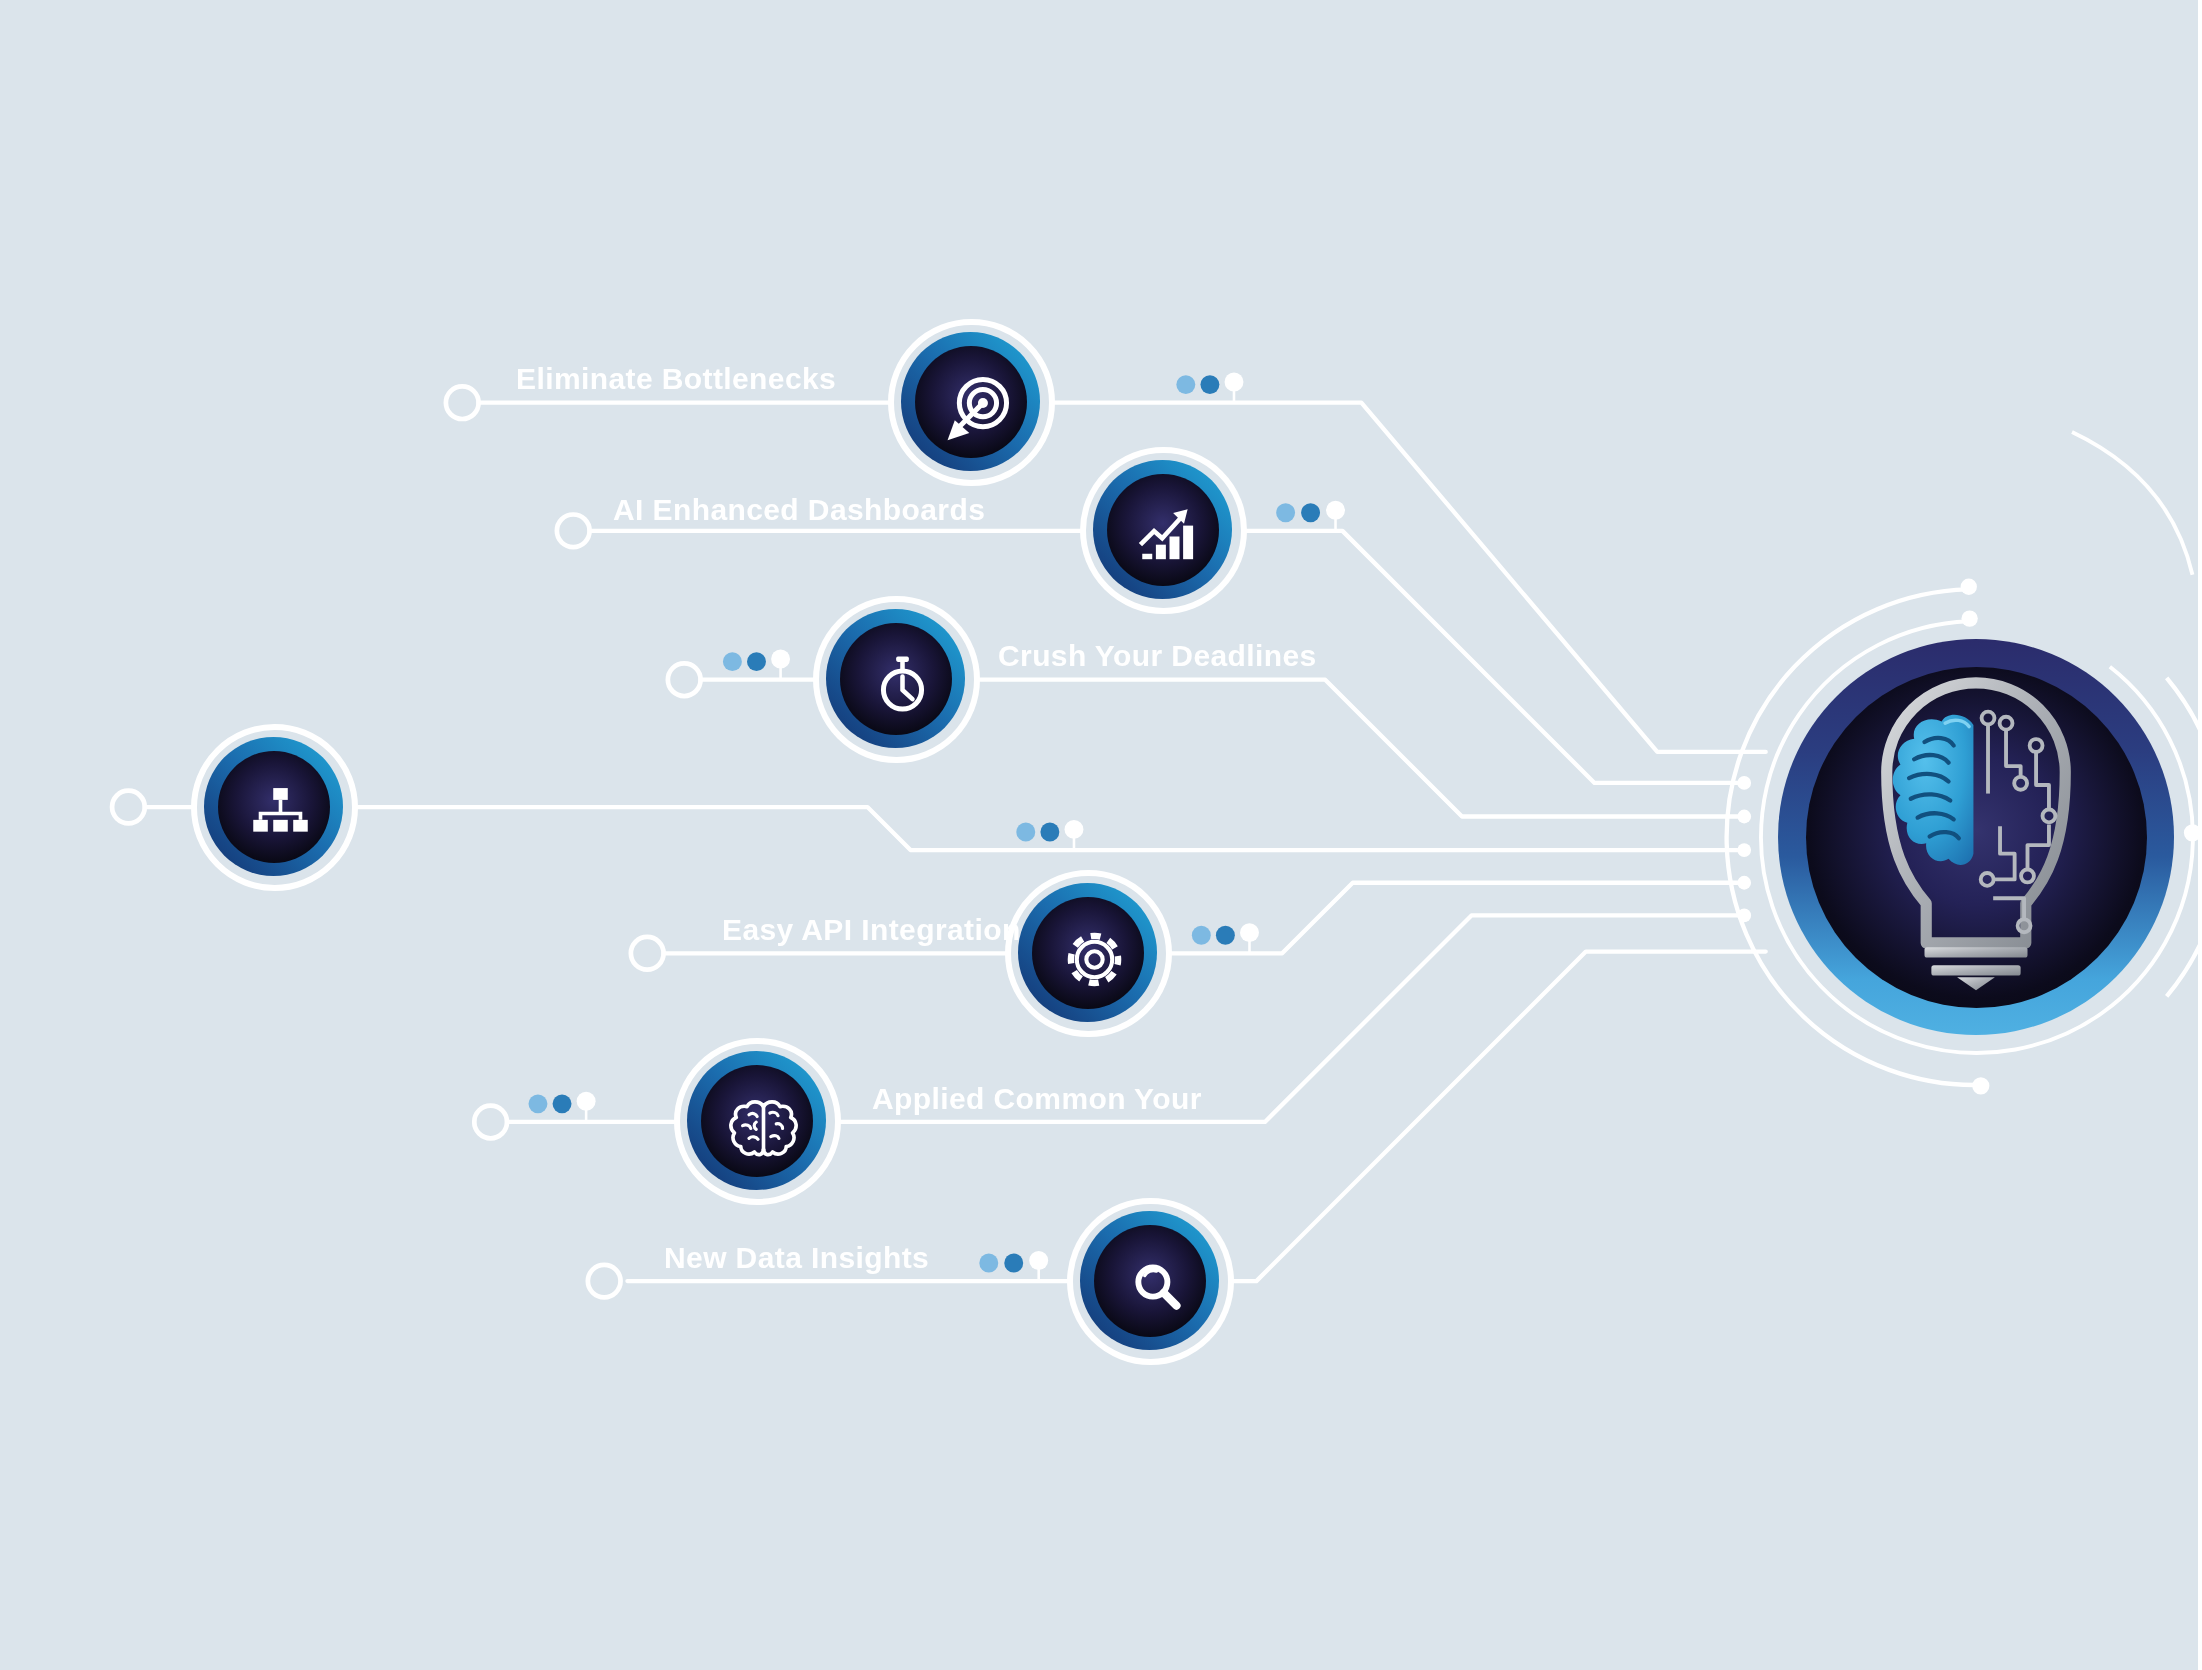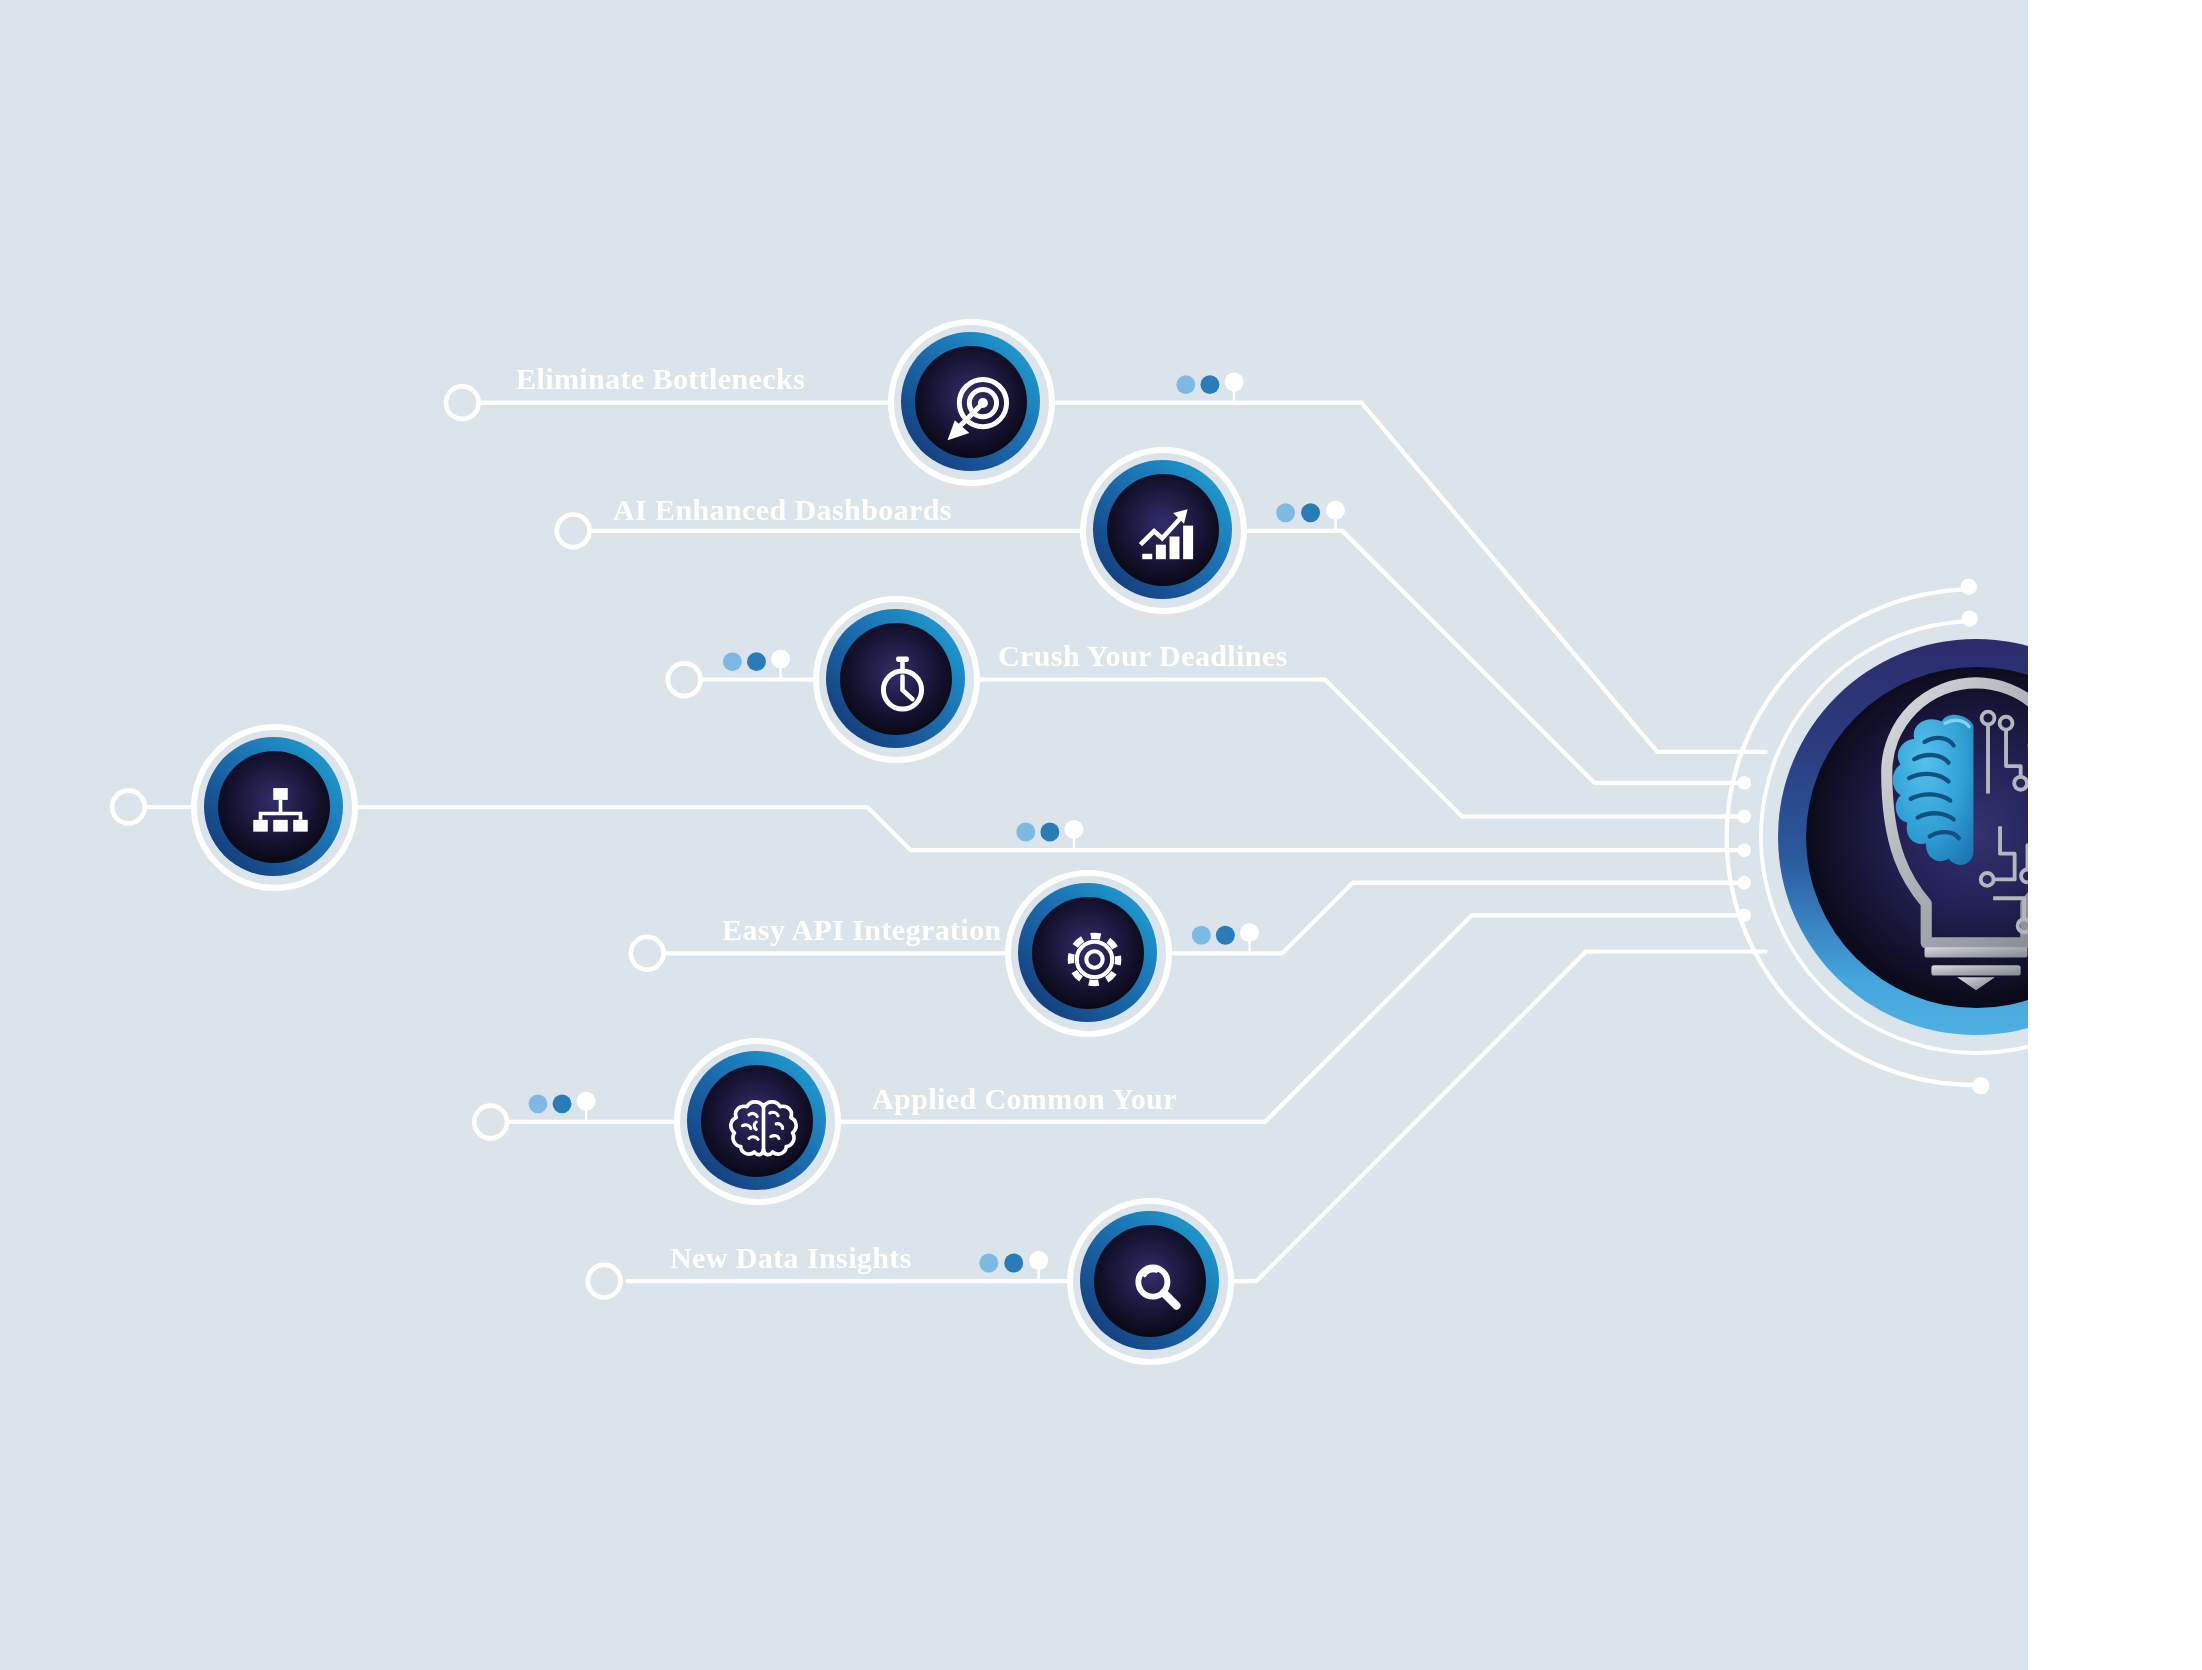--- a/index.html
+++ b/index.html
@@ -4,23 +4,23 @@
 <style>
   html,body{margin:0;padding:0;}
   :root{
     --bg:#dbe4eb; --line:#ffffff; --label:#ffffff;
     --dot-light:#7db9e2; --dot-dark:#2a7cb8;
     --ring-light:#20a7d8; --ring-mid:#1b6cae; --ring-dark:#13306e;
     --glow:#332f6b; --hub-top:#2b2c6c; --hub-mid:#2a5a9e; --hub-bottom:#45a5dc;
     --silver:#b4b8be; --silver-dark:#8f949a; --brain:#2f9fd4;
   }
   .canvas{
-    position:relative; width:2028px; height:1670px;
+    position:relative; width:2198px; height:1670px;
     background:var(--bg); overflow:hidden;
-    font-family:Liberation Serif, serif;
+    font-family:Liberation Sans, sans-serif;
   }
   svg.wires{position:absolute; left:0; top:0; width:2203px; height:1670px;}
 
   
   .node{position:absolute; width:167px; height:167px; border-radius:50%;
         border:6.9px solid #fff; box-sizing:border-box;}
   .node .disc{position:absolute; left:6.9px; top:6.9px; width:139px; height:139px; border-radius:50%;
         background:linear-gradient(225deg, var(--ring-light) 0%, var(--ring-mid) 48%, var(--ring-dark) 100%);}
   .node .core{position:absolute; left:20.6px; top:20.6px; width:112px; height:112px; border-radius:50%;
         background:radial-gradient(circle at 50% 44%, var(--glow) 0%, #191538 45%, #070710 78%, #020204 100%);}
@@ -135,21 +135,21 @@
       <circle cx="2302" cy="1262" r="10"></circle>
       <circle cx="2548" cy="968" r="10"></circle>
     </g>
   </svg>
 
   <div class="label" style="left:516px;  top:361px;">Eliminate Bottlenecks</div>
   <div class="label" style="left:613px;  top:492px;">AI Enhanced Dashboards</div>
   <div class="label" style="left:998px; top:638px;text-align:right;">Crush Your Deadlines</div>
   <div class="label" style="left:722px;  top:912px;">Easy API Integration</div>
   <div class="label" style="left:872px; top:1081px;">Applied Common Your</div>
-  <div class="label" style="left:664px;  top:1240px;margin-left:6px;">New Data Insights</div>
+  <div class="label" style="left:664px;  top:1240px;">New Data Insights</div>
 
   <div class="node" style="left:888px; top:319px;">
     <div class="disc"></div>
     <div class="core"></div>
     <svg class="glyph" viewBox="0 0 76 76">
       <g fill="none" stroke="#fff" stroke-width="5.5">
         <circle cx="44" cy="32" r="26"></circle>
           <circle cx="44" cy="32" r="15"></circle>
       </g>
       <circle cx="44" cy="32" r="5.5" fill="#fff"></circle>

